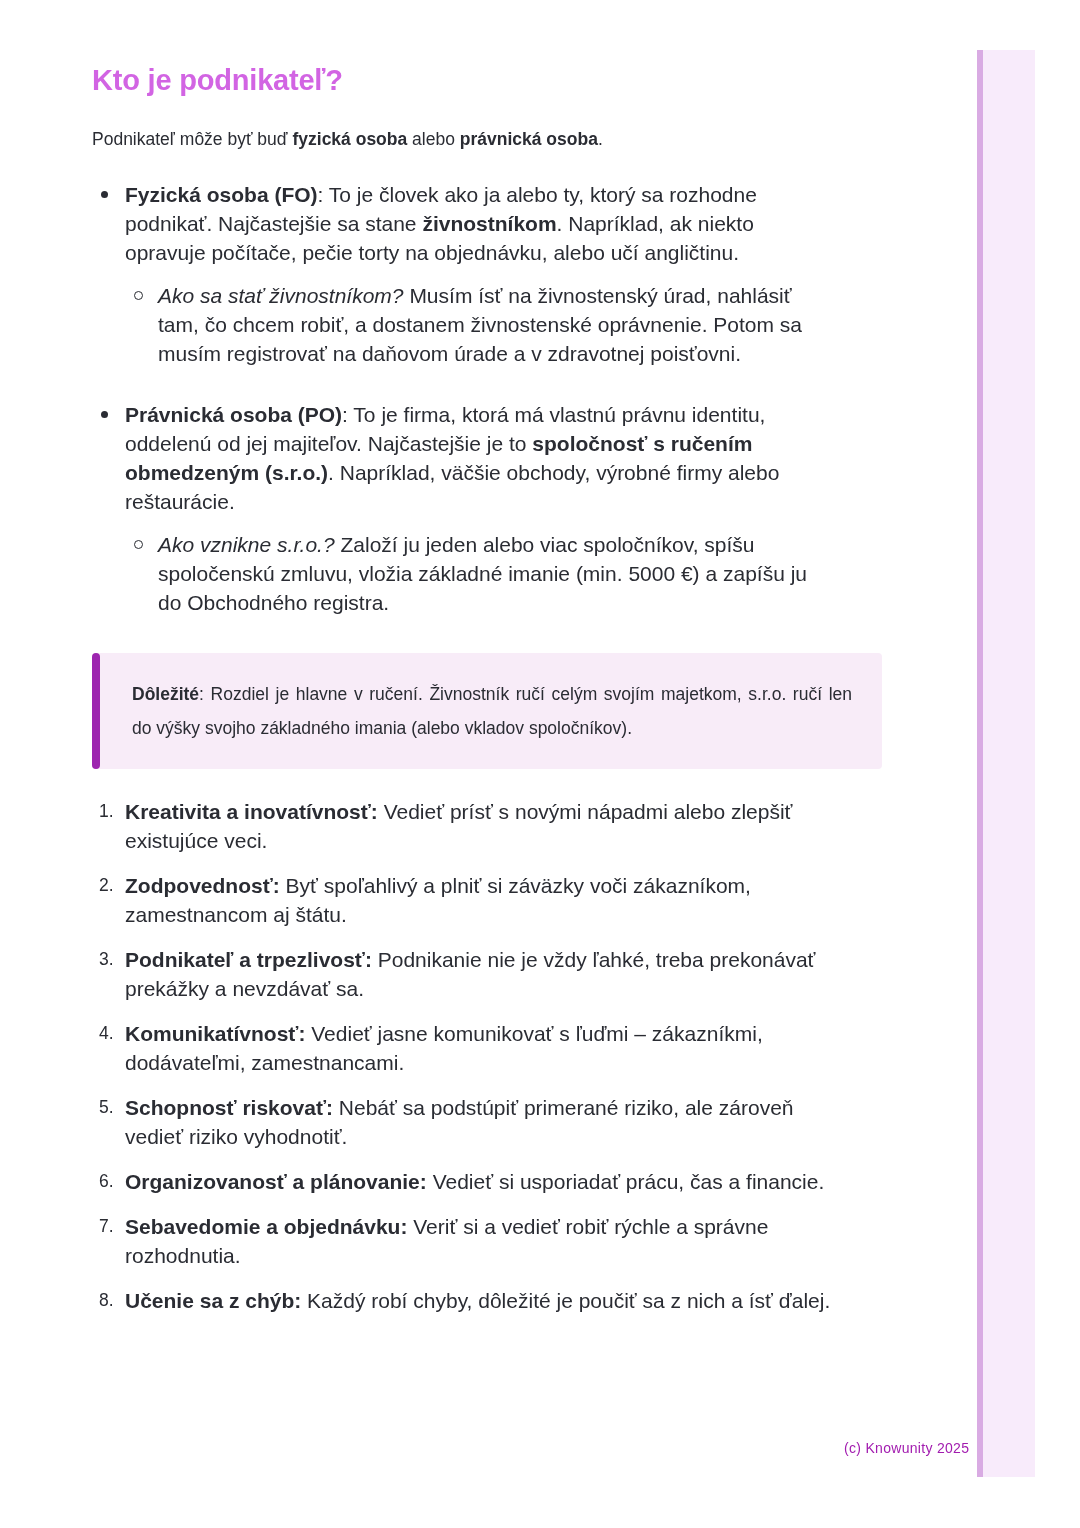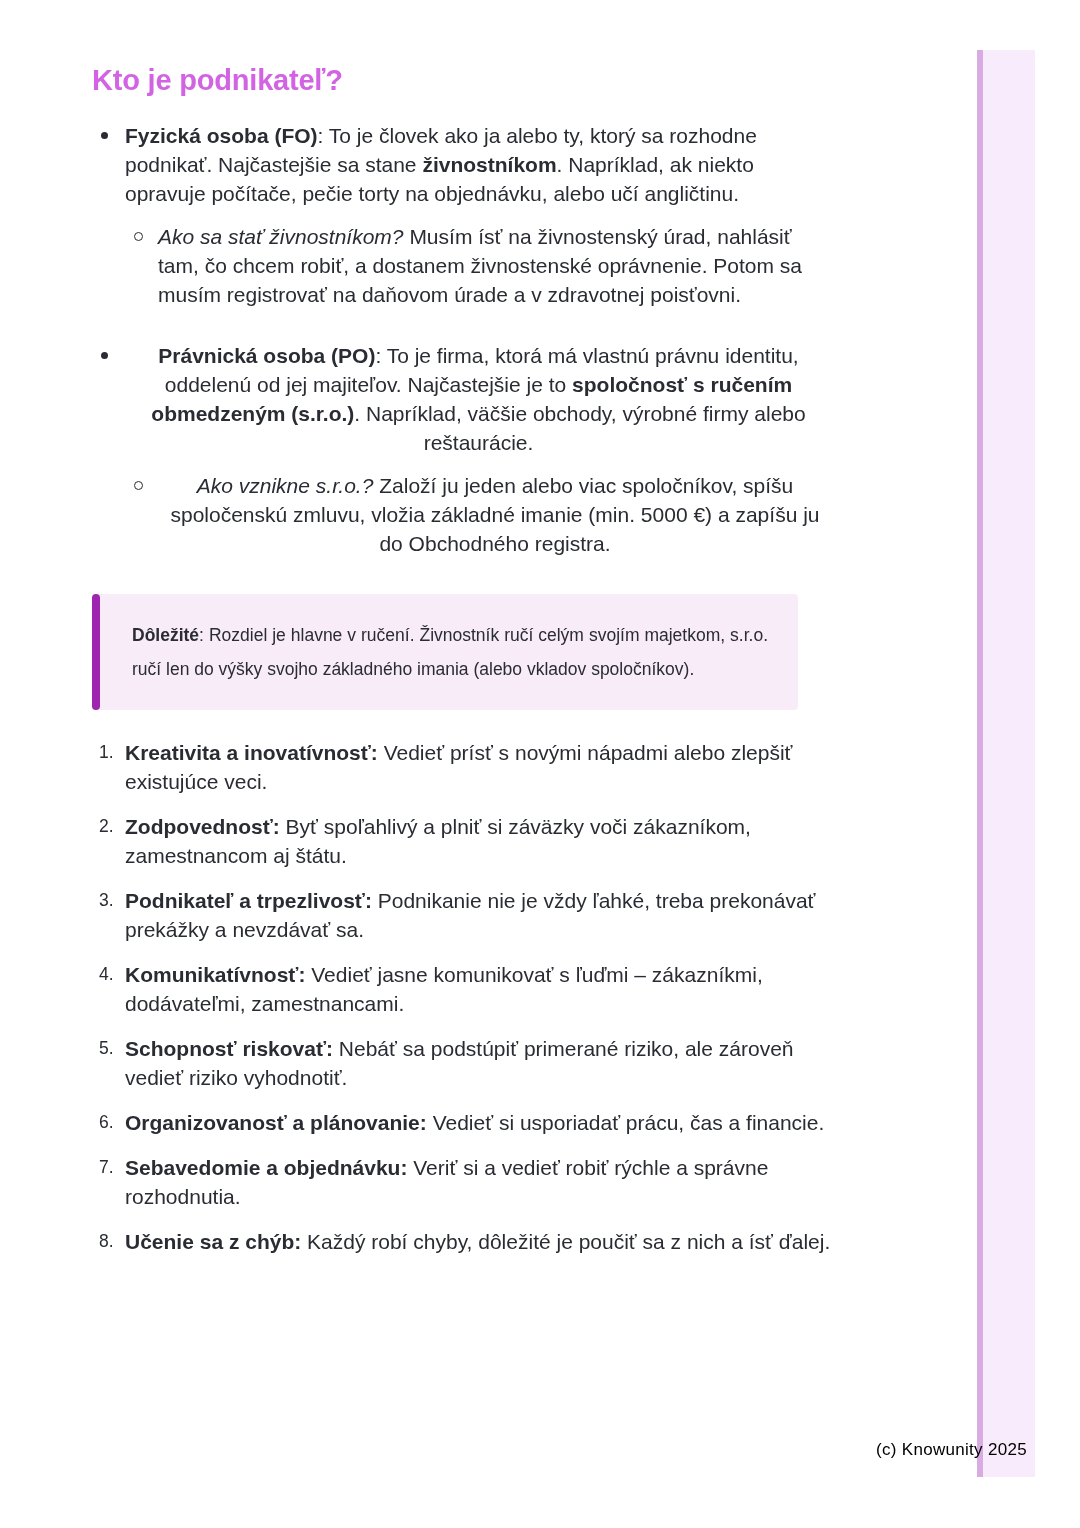--- a/index.html
+++ b/index.html
@@ -41,21 +41,21 @@
     line-height: 29px;
   }
   .b { font-weight: 700; }
   .i { font-style: italic; }
   ul.bullets {
     list-style: none;
     margin: 26px 0 0 0;
     padding: 0;
   }
   ul.bullets > li { margin: 0 0 32px 0; }
-  ul.bullets > li:last-child { margin-bottom: 0; text-align: center; }
+  ul.bullets > li:last-child { margin-bottom: 0; }
   .brow { display: flex; align-items: flex-start; }
   .marker-cell { flex: 0 0 33px; display: flex; justify-content: flex-start; padding-left: 9px; box-sizing: border-box; }
   .disc {
     width: 7px; height: 7px; border-radius: 50%;
     background: #2a2c33; margin-top: 11px;
   }
   .circle {
     width: 7px; height: 7px; border-radius: 50%;
     border: 1.5px solid #2a2c33; background: transparent; margin-top: 10px;
   }
@@ -65,21 +65,21 @@
     line-height: 29px;
   }
   ul.subbullets {
     list-style: none;
     margin: 14px 0 0 33px;
     padding: 0;
   }
   .callout {
     position: relative;
     margin-top: 36px;
-    width: 706px;
+    width: 790px;
     box-sizing: border-box;
     background: #f8ecf8;
     border-radius: 4px;
     padding: 24px 30px 24px 40px;
   }
   .callout-bar {
     position: absolute;
     left: 0; top: 0; bottom: 0;
     width: 8px;
     background: #9d25af;
@@ -107,40 +107,41 @@
   .num-cell {
     flex: 0 0 33px;
     font-size: 17.5px;
     line-height: 29px;
     padding-left: 7px;
     box-sizing: border-box;
   }
   .footer-copyright {
     position: absolute;
     top: 1440px;
-    left: 876px;
-    font-size: 17px;
+    left: 844px;
+    font-size: 14px;
     letter-spacing: 0.3px;
-    color: #000000;
+    color: #a21caf;
     z-index: 2;
   }
 </style>
 </head>
 <body>
 
 <div class="page">
 
   <div class="edge-stripe"></div>
 
   <div class="footer-copyright">(c) Knowunity 2025</div>
 
   <div class="content">
 
     <h1 class="section-title">Kto je podnikateľ?</h1>
 
+    <p class="intro"><span>Podnikateľ môže byť buď </span><span class="b">fyzická osoba</span><span> alebo </span><span class="b">právnická osoba</span><span>.</span></p>
 
     <ul class="bullets">
       <li>
         <div class="brow">
           <span class="marker-cell">
               <span class="disc"></span>
             </span>
           <span class="btext"><span class="b">Fyzická osoba (FO)</span><span>: To je človek ako ja alebo ty, ktorý sa rozhodne podnikať. Najčastejšie sa stane </span><span class="b">živnostníkom</span><span>. Napríklad, ak niekto opravuje počítače, pečie torty na objednávku, alebo učí angličtinu.</span></span>
         </div>
         <ul class="subbullets">

